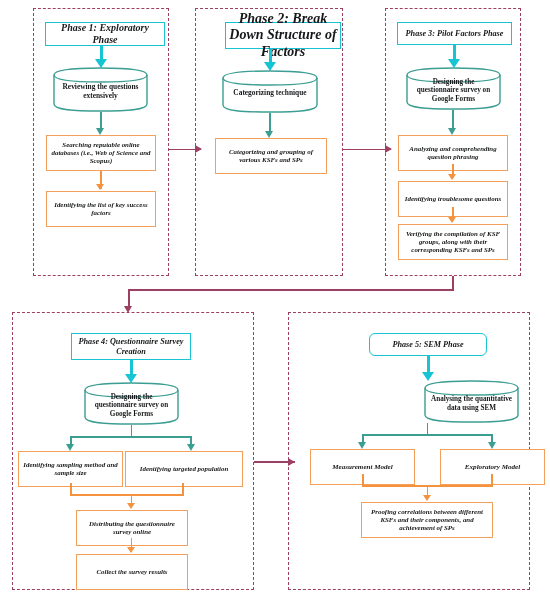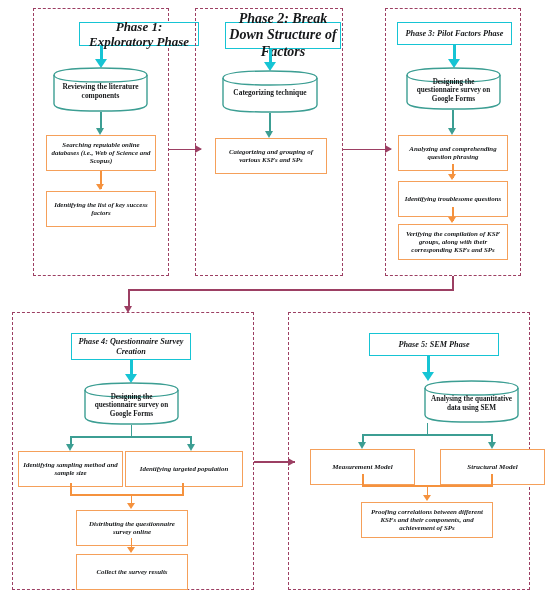--- a/index.html
+++ b/index.html
@@ -41,31 +41,31 @@
   .arw.p-dn{border-top:7px solid #9c3f63;}
   .arw.p-rt{border-left:7px solid #9c3f63;}
   .arw.c-dn{border-left:6px solid transparent;border-right:6px solid transparent;border-top:9px solid #16c4d4;}
   .ln.c{background:#16c4d4;}
 </style>
 </head>
 <body>
 
 <div class="phase-box" style="left:33px;top:8px;width:136px;height:268px;"></div>
 
-<div class="hdr" style="left:45px;top:22px;width:120px;height:24px;font-size:13px;margin-left:34px;">Phase 1: Exploratory Phase</div>
+<div class="hdr" style="left:45px;top:22px;width:120px;height:24px;font-size:10px;">Phase 1: Exploratory Phase</div>
 
 <div class="ln c" style="left:99.5px;top:46px;width:3px;height:14px;"></div>
 <div class="arw c-dn" style="left:95px;top:59px;"></div>
 
 <div class="cyl" style="left:52px;top:66px;width:97px;height:47px;">
   <svg width="97" height="47" viewBox="0 0 97 47">
     <path d="M2,9 C2,4 22,2 48.5,2 C75,2 95,4 95,9 L95,38 C95,44 75,45 48.5,45 C22,45 2,44 2,38 Z" fill="#ffffff" stroke="#3c9e93" stroke-width="1.4"></path>
     <path d="M2,9 C2,14 22,16 48.5,16 C75,16 95,14 95,9" fill="none" stroke="#3c9e93" stroke-width="1.4"></path>
   </svg>
-  <div class="cyl-label" style="font-size:7.4px;">Reviewing the literature components</div>
+  <div class="cyl-label" style="font-size:7.4px;">Reviewing the questions extensively</div>
 </div>
 
 <div class="ln" style="left:100px;top:112px;width:1.6px;height:20px;"></div>
 <div class="arw dn t-dn" style="left:96.3px;top:128px;"></div>
 
 <div class="proc" style="left:46px;top:135px;width:110px;height:36px;font-size:6.9px;">Searching reputable online databases (i.e., Web of Science and Scopus)</div>
 
 <div class="ln o" style="left:100px;top:171px;width:1.6px;height:18px;"></div>
 <div class="arw dn o-dn" style="left:96.3px;top:184px;"></div>
 
@@ -170,42 +170,42 @@
 <div class="ln o" style="left:130.5px;top:538px;width:1.6px;height:13px;"></div>
 <div class="arw dn o-dn" style="left:126.8px;top:547px;"></div>
 
 <div class="proc" style="left:76px;top:554px;width:112px;height:26px;font-size:6.9px;">Collect the survey results</div>
 
 <div class="ln p" style="left:254px;top:461px;width:41px;height:1.8px;"></div>
 <div class="arw rt p-rt" style="left:288px;top:457.5px;"></div>
 
 <div class="phase-box" style="left:288px;top:312px;width:242px;height:278px;"></div>
 
-<div class="hdr" style="left:369px;top:333px;width:130px;height:23px;font-size:8.2px;">Phase 5: SEM Phase</div>
+<div class="hdr" style="left:369px;top:333px;width:118px;height:23px;font-size:8.2px;border-radius:6px;">Phase 5: SEM Phase</div>
 
 <div class="ln c" style="left:426.5px;top:356px;width:3px;height:17px;"></div>
 <div class="arw c-dn" style="left:422px;top:372px;"></div>
 
 <div class="cyl" style="left:379px;top:379px;width:97px;height:45px;margin-left:44px;">
   <svg width="97" height="45" viewBox="0 0 97 45">
     <path d="M2,9 C2,4 22,2 48.5,2 C75,2 95,4 95,9 L95,36 C95,42 75,43 48.5,43 C22,43 2,42 2,36 Z" fill="#ffffff" stroke="#3c9e93" stroke-width="1.4"></path>
     <path d="M2,9 C2,14 22,16 48.5,16 C75,16 95,14 95,9" fill="none" stroke="#3c9e93" stroke-width="1.4"></path>
   </svg>
   <div class="cyl-label" style="font-size:7.2px;">Analysing the quantitative data using SEM</div>
 </div>
 
 <div class="ln" style="left:426.5px;top:423px;width:1.6px;height:12px;"></div>
 <div class="ln" style="left:362px;top:434px;width:131px;height:1.6px;"></div>
 <div class="ln" style="left:362px;top:434px;width:1.6px;height:11px;"></div>
 <div class="ln" style="left:491.4px;top:434px;width:1.6px;height:11px;"></div>
 <div class="arw dn t-dn" style="left:358.3px;top:442px;"></div>
 <div class="arw dn t-dn" style="left:487.7px;top:442px;"></div>
 
 <div class="proc" style="left:310px;top:449px;width:105px;height:25px;font-size:7.1px;">Measurement Model</div>
-<div class="proc" style="left:440px;top:449px;width:105px;height:25px;font-size:7.1px;">Structural Model</div>
+<div class="proc" style="left:440px;top:449px;width:105px;height:25px;font-size:7.1px;">Exploratory Model</div>
 
 <div class="ln o" style="left:362px;top:474px;width:1.6px;height:12px;"></div>
 <div class="ln o" style="left:491px;top:474px;width:1.6px;height:12px;"></div>
 <div class="ln o" style="left:362px;top:485px;width:131px;height:1.6px;"></div>
 <div class="ln o" style="left:426.5px;top:485px;width:1.6px;height:14px;"></div>
 <div class="arw dn o-dn" style="left:422.8px;top:495px;"></div>
 
 <div class="proc" style="left:361px;top:502px;width:132px;height:35px;font-size:6.9px;">Proofing correlations between different KSFs and their components, and achievement of SPs</div>
 
 </body></html>

